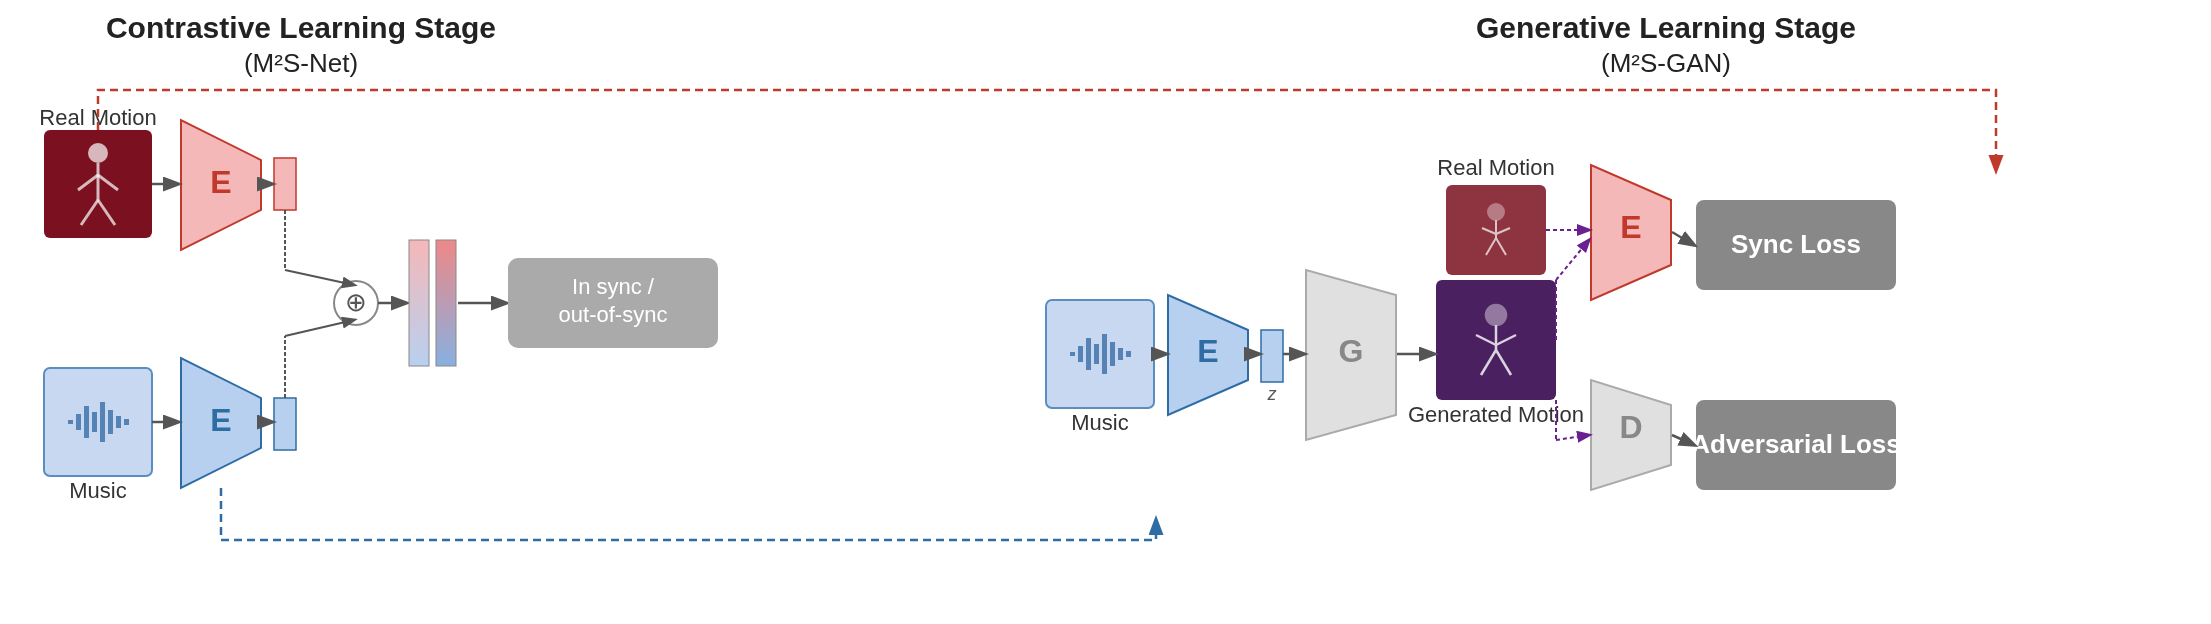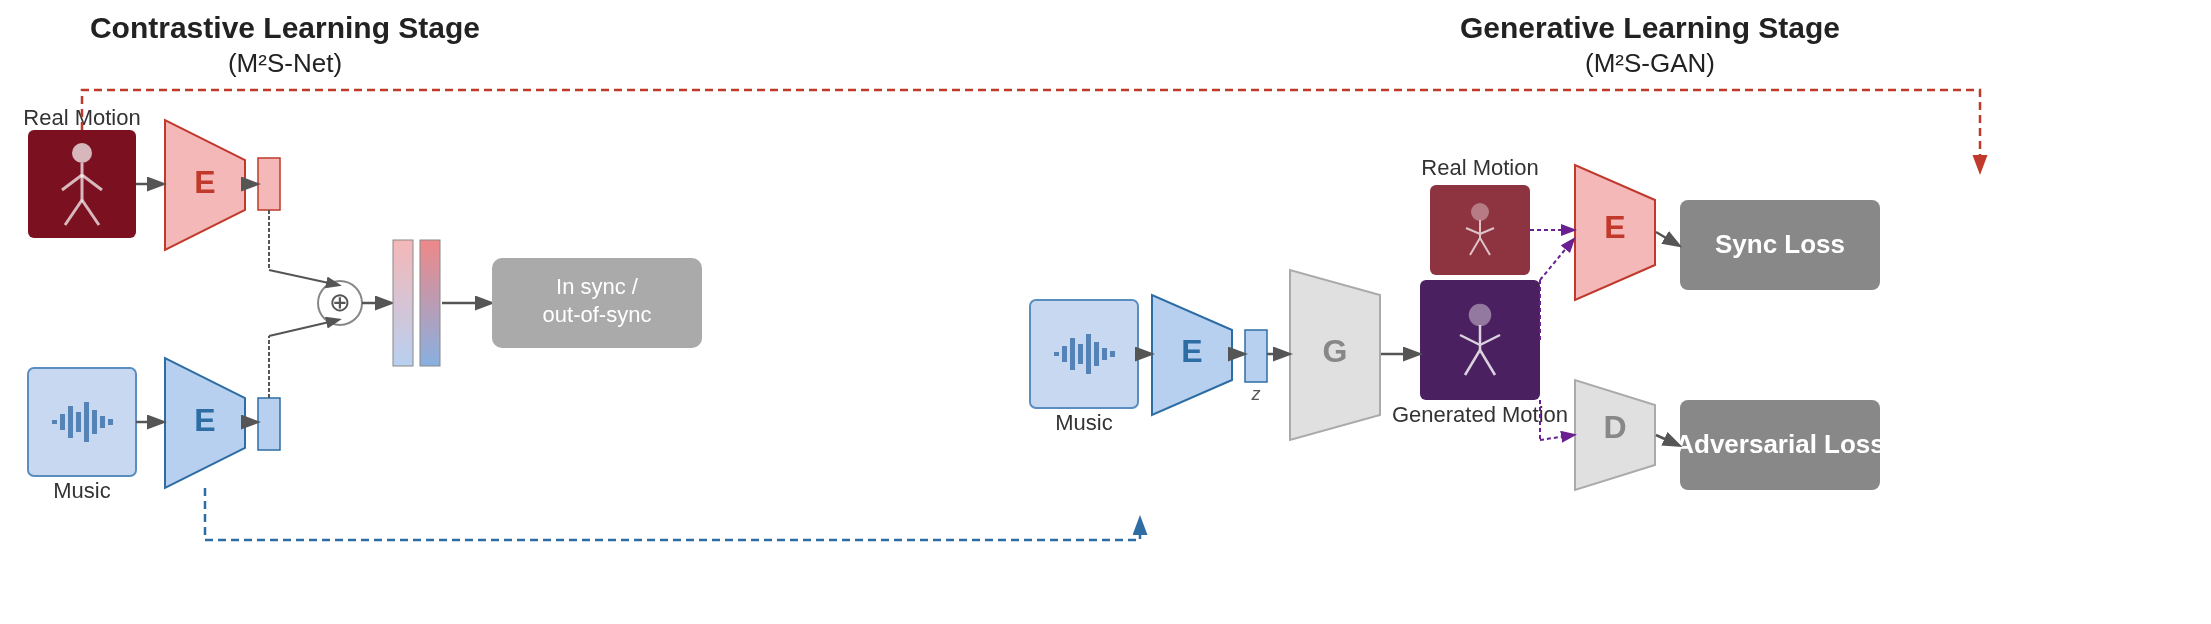--- a/index.html
+++ b/index.html
@@ -6,21 +6,21 @@
     body {
       background: #ffffff;
       font-family: Arial, sans-serif;
       width: 2211px;
       height: 624px;
       overflow: hidden;
       position: relative;
     }
     .diagram {
       position: absolute;
-      top: 0; left: 0;
+      top: 0; left: 16px;
       width: 1887px;
       height: 624px;
     }
     svg {
       width: 2211px;
       height: 624px;
     }
     text {
       font-family: Arial, sans-serif;
     }

